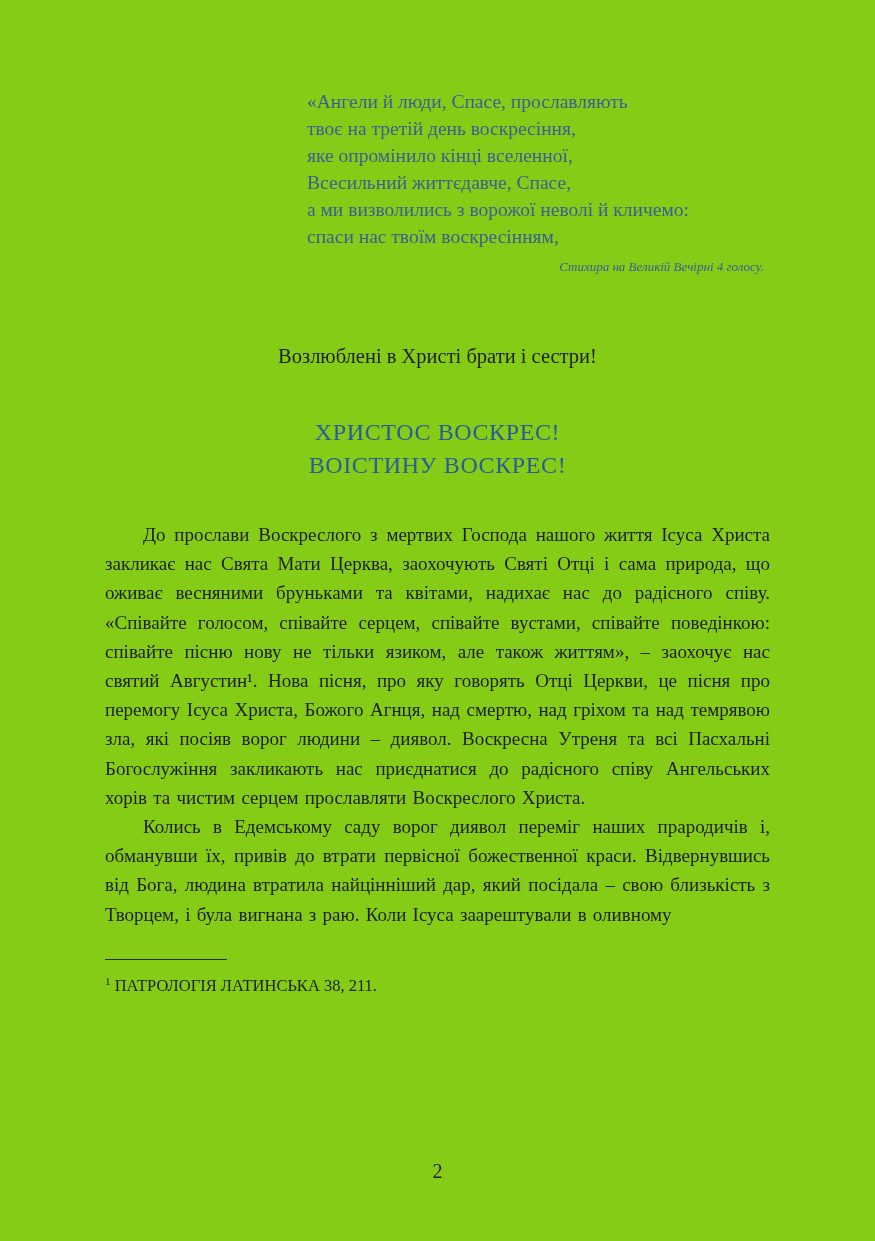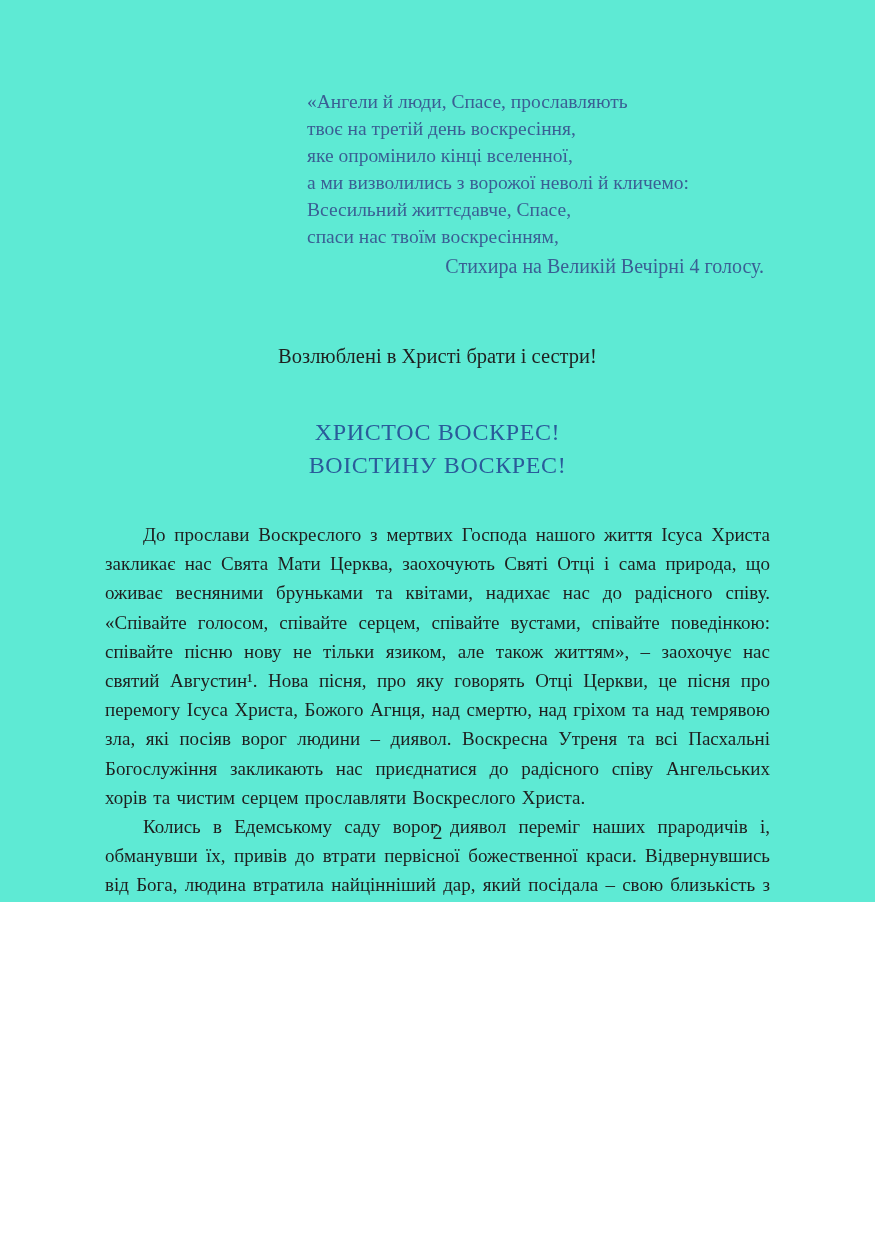--- a/index.html
+++ b/index.html
@@ -3,23 +3,23 @@
 <meta charset="utf-8">
 <style>
   html, body {
     margin: 0;
     padding: 0;
     background: #ffffff;
   }
   .page {
     position: relative;
     width: 875px;
-    height: 902px;
+    height: 1241px;
     margin: 0 auto;
-    background: #5eead4;
+    background: #84cc16;
     font-family: "Liberation Serif", "DejaVu Serif", serif;
     color: #1f1f1f;
     overflow: hidden;
     box-sizing: border-box;
   }
   
   .epigraph {
     padding-top: 88px;
     margin-left: 307px;
     margin-right: 105px;
@@ -27,21 +27,22 @@
   }
   .epigraph-line {
     font-size: 19.5px;
     line-height: 27px;
     white-space: nowrap;
   }
   .attribution {
     margin-top: 3px;
     padding-right: 6px;
     text-align: right;
-    font-size: 20px;
+    font-style: italic;
+    font-size: 13px;
     line-height: 27px;
     color: #3a5f94;
   }
   
   .salutation {
     margin-top: 62px;
     text-align: center;
     font-size: 20.5px;
     line-height: 28px;
     color: #1f1f1f;
@@ -98,22 +99,22 @@
 </style>
 </head>
 <body>
 
 <div class="page">
 
   <div class="epigraph">
     <div class="epigraph-line">«Ангели й люди, Спасе, прославляють</div>
     <div class="epigraph-line">твоє на третій день воскресіння,</div>
     <div class="epigraph-line">яке опромінило кінці вселенної,</div>
+    <div class="epigraph-line">Всесильний життєдавче, Спасе,</div>
     <div class="epigraph-line">а ми визволились з ворожої неволі й кличемо:</div>
-    <div class="epigraph-line">Всесильний життєдавче, Спасе,</div>
     <div class="epigraph-line">спаси нас твоїм воскресінням,</div>
     <div class="attribution">Стихира на Великій Вечірні 4 голосу.</div>
   </div>
 
   <div class="salutation">Возлюблені в Христі брати і сестри!</div>
 
   <div class="heading">
     <div>ХРИСТОС ВОСКРЕС!</div>
     <div>ВОІСТИНУ ВОСКРЕС!</div>
   </div>

